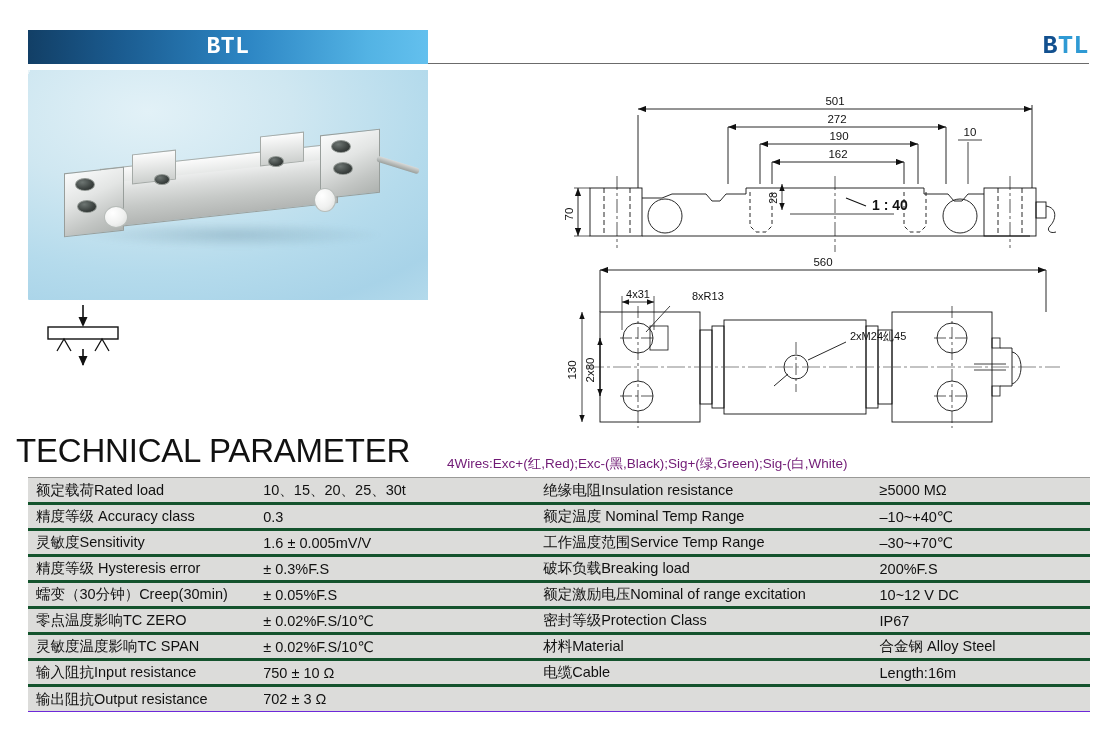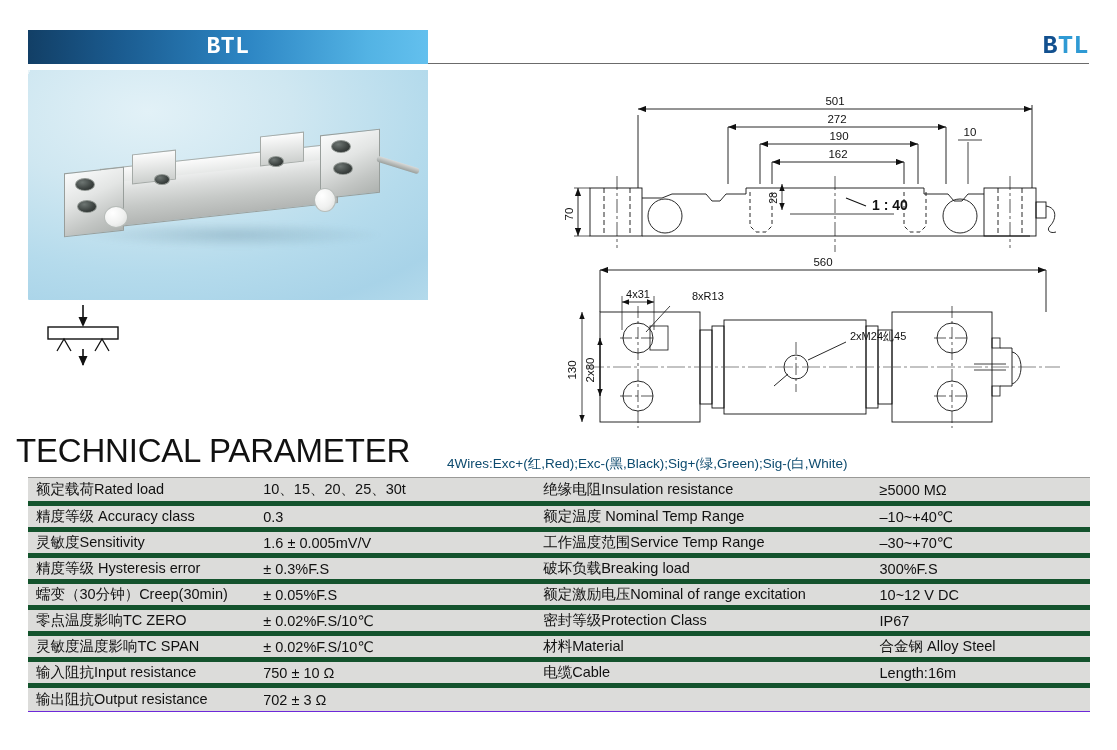--- a/index.html
+++ b/index.html
@@ -102,33 +102,33 @@
   
   #drawings{position:absolute;left:560px;top:80px;width:545px;height:355px;}
 
   
   #tp-title{
     position:absolute;left:16px;top:432px;
     font-size:33px;letter-spacing:-.2px;color:#111;white-space:nowrap;
   }
   #tp-note{
     position:absolute;left:447px;top:455px;
-    font-size:13.5px;color:#0c4a6e;white-space:nowrap;
+    font-size:13.5px;color:#701a75;white-space:nowrap;
   }
 
   
   #spec-table{
     position:absolute;left:28px;top:477px;width:1062px;
     border-collapse:collapse;background:#dcdcda;
     font-size:14.5px;
   }
   #spec-table tr{height:26px;}
   #spec-table td{
     padding:0 0 0 8px;vertical-align:middle;white-space:nowrap;
-    border-top:1px solid #ffffff;border-bottom:5px solid #14532d;
+    border-top:1px solid #ffffff;border-bottom:3px solid #14532d;
   }
   #spec-table tr:first-child td{border-top:1px solid #9a9a97;}
   #spec-table tr:last-child td{border-bottom:1px solid #6d28d9;}
   td.c1{width:222px;}
   td.c2{width:285px;margin-left:12px;}
   td.c3{width:335px;}
   td.c4{width:220px;}
 </style>
 </head>
 <body>
@@ -346,21 +346,21 @@
       <tr>
         <td class="c1">灵敏度Sensitivity</td>
         <td class="c2">1.6 ± 0.005mV/V</td>
         <td class="c3">工作温度范围Service Temp Range</td>
         <td class="c4">–30~+70℃</td>
       </tr>
       <tr>
         <td class="c1">精度等级 Hysteresis error</td>
         <td class="c2">± 0.3%F.S</td>
         <td class="c3">破坏负载Breaking load</td>
-        <td class="c4">300%F.S</td>
+        <td class="c4">200%F.S</td>
       </tr>
       <tr>
         <td class="c1">蠕变（30分钟）Creep(30min)</td>
         <td class="c2">± 0.05%F.S</td>
         <td class="c3">额定激励电压Nominal of range excitation</td>
         <td class="c4">10~12 V DC</td>
       </tr>
       <tr>
         <td class="c1">零点温度影响TC ZERO</td>
         <td class="c2">± 0.02%F.S/10℃</td>

